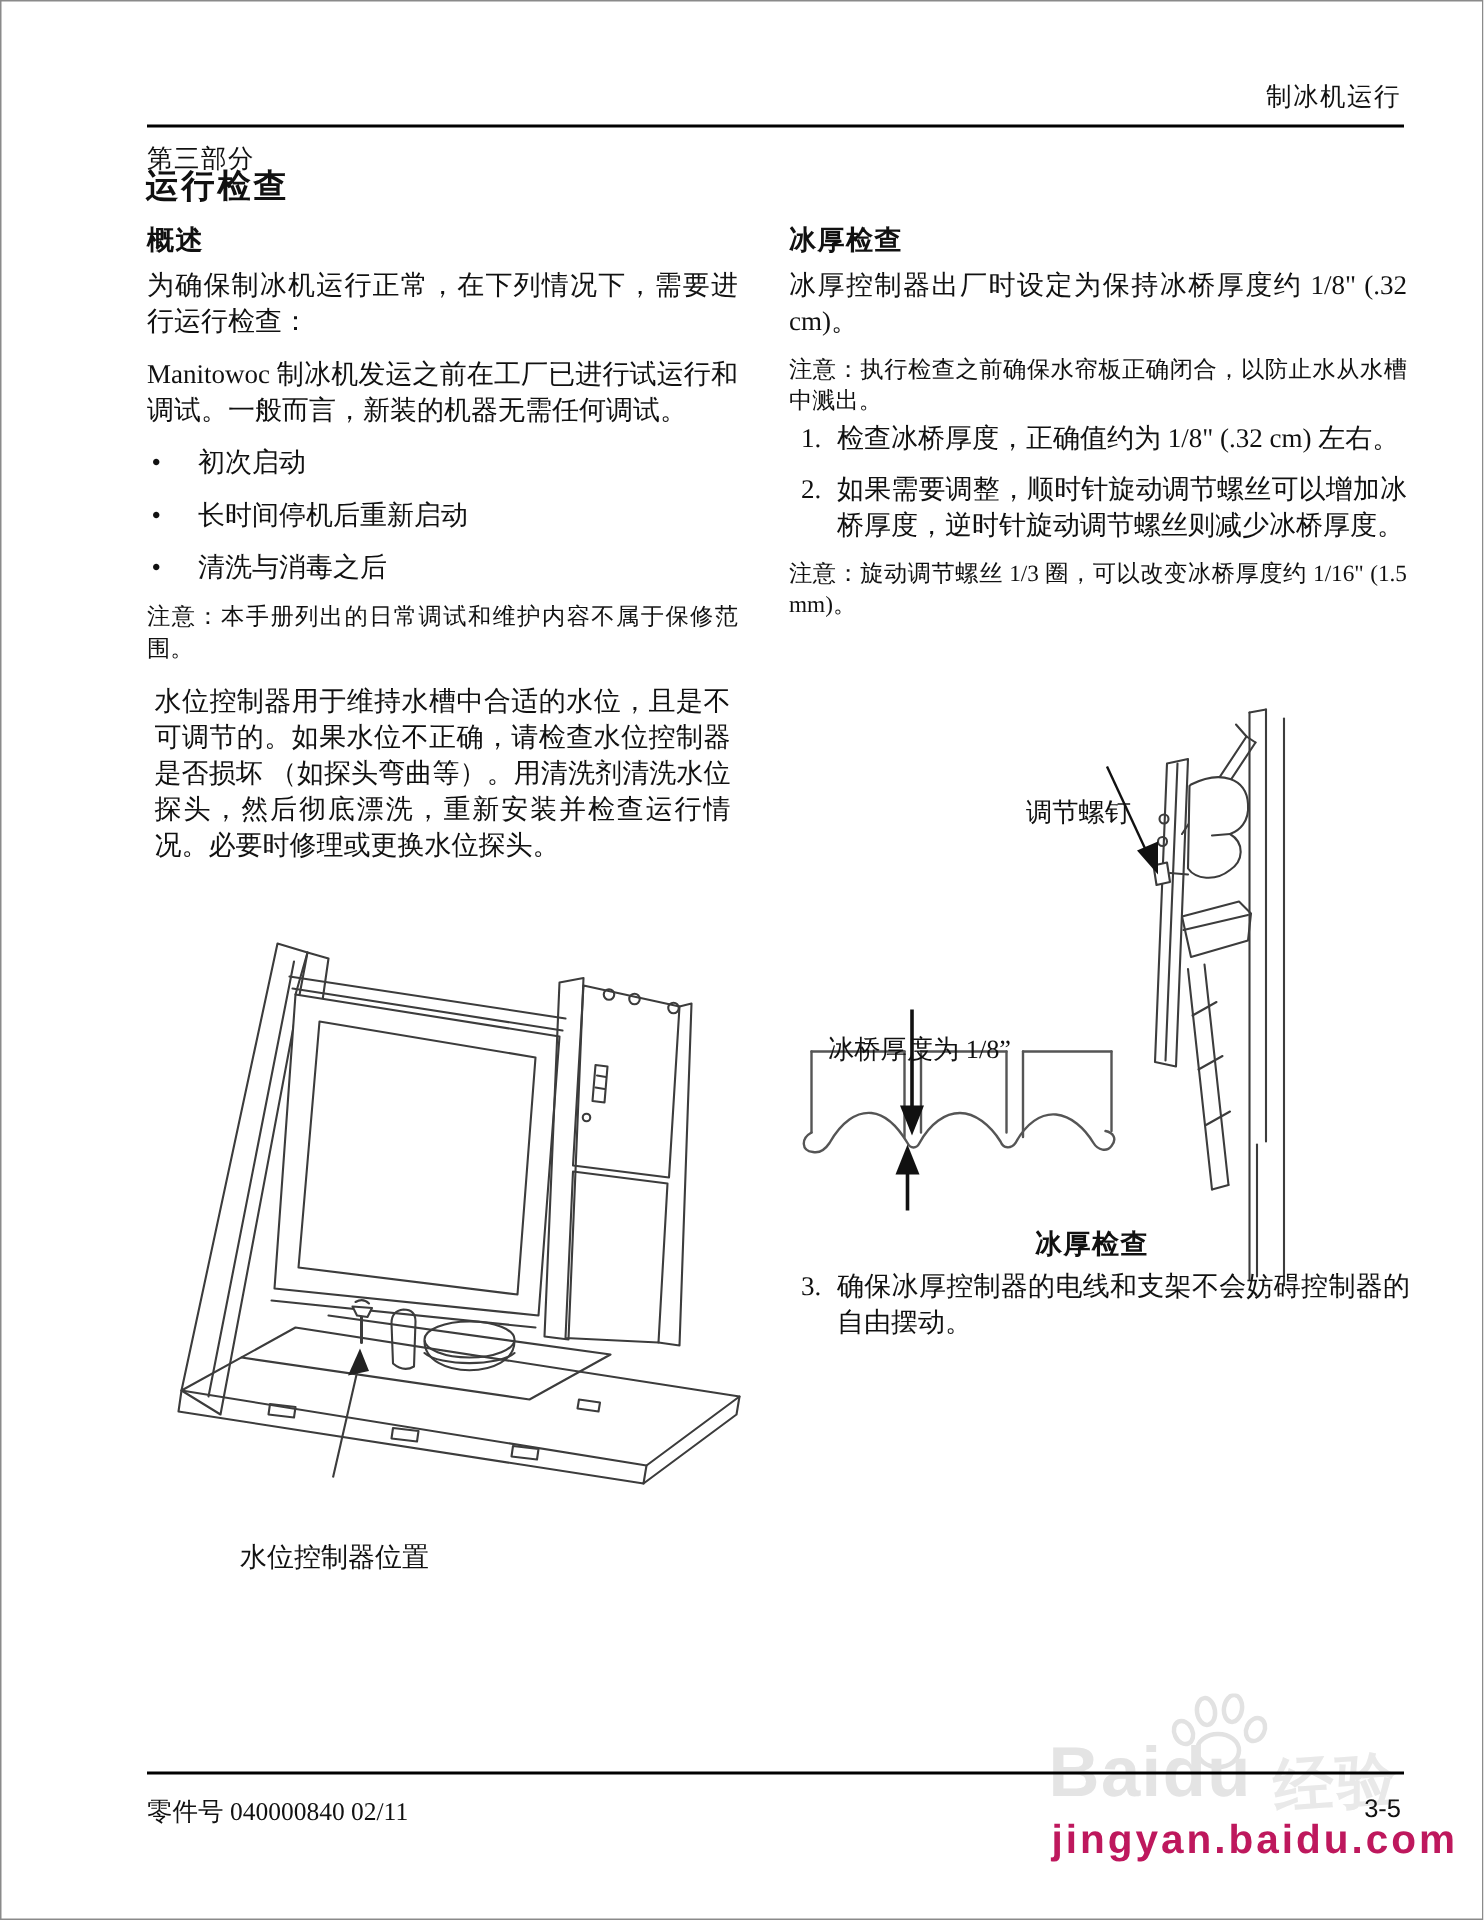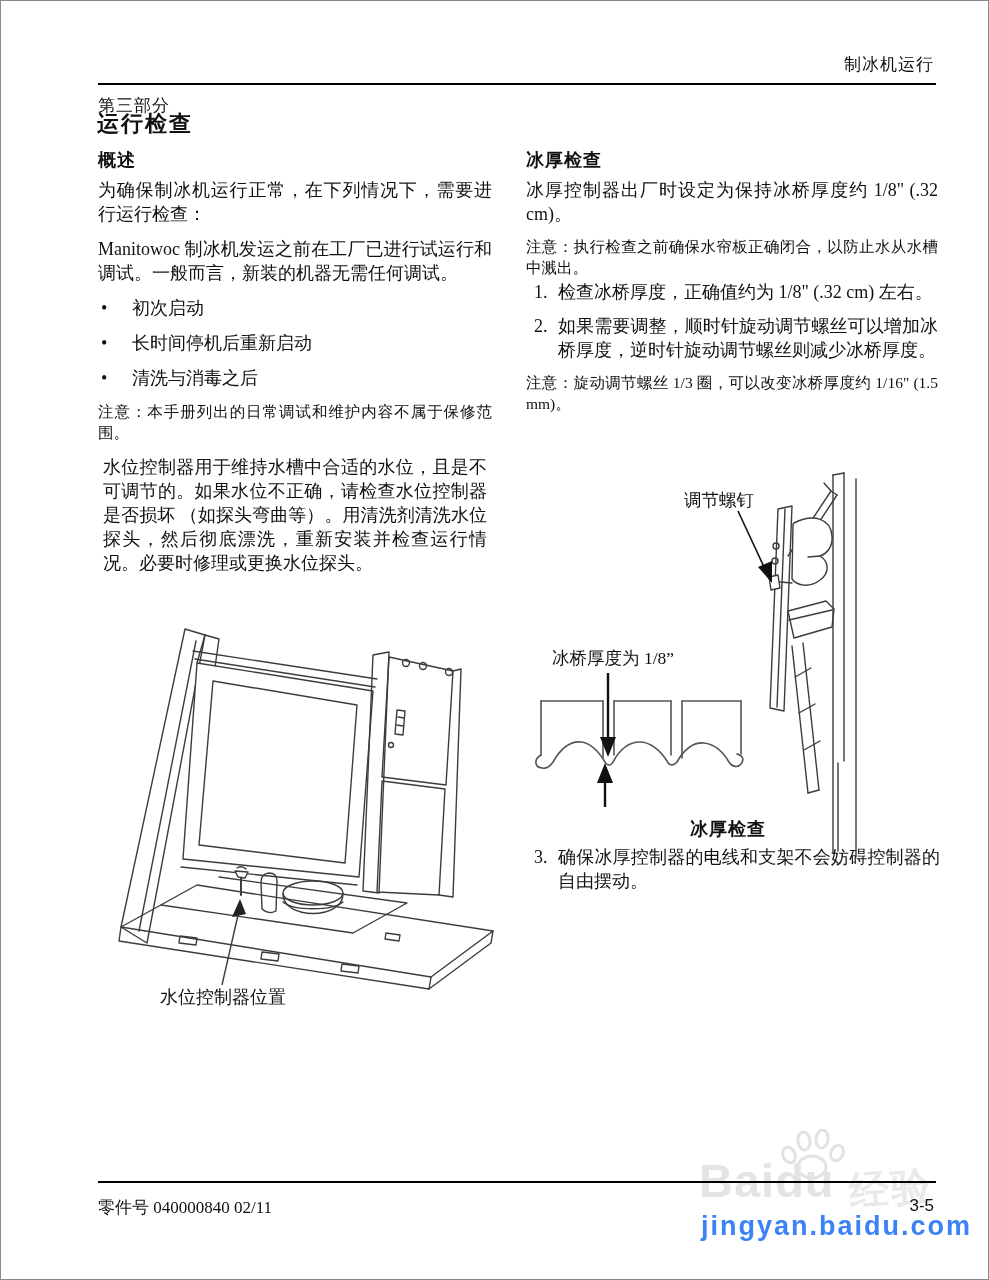--- a/index.html
+++ b/index.html
@@ -18,28 +18,28 @@
   .col-right{left:525px;width:412px;}
   h3.sec{font-size:18px;font-weight:bold;margin:0 0 6px 0;line-height:23px;letter-spacing:1px;}
   p.body{font-size:18px;line-height:24px;margin:0 0 11px 0;text-align:justify;}
   p.note{font-size:15.5px;line-height:21px;margin:0 0 12px 0;text-align:justify;}
   ul.blist{list-style:none;margin:2px 0 8px 0;padding:0;}
   ul.blist li{display:flex;margin:0 0 11px 0;font-size:18px;line-height:24px;}
   ul.blist .bullet{width:14px;margin-left:3px;margin-right:17px;}
   .step{display:flex;font-size:18px;line-height:24px;margin:0 0 10px 0;}
   .step .num{width:24px;flex:none;margin-left:8px;}
   .step .stxt{flex:1;text-align:justify;}
-  .diag-label{font-size:17.5px;line-height:22px;}
+  .diag-label{font-size:17.5px;line-height:22px;margin-top:41px;}
   .caption{font-size:18px;font-weight:bold;letter-spacing:1px;}
   .ftr{font-size:17px;}
   svg{display:block;}
   .wm{color:#e4e4e4;font-family:"Liberation Sans","DejaVu Sans",sans-serif;font-weight:bold;}
   .wm-big{font-size:47px;letter-spacing:1px;}
   .wm-cn{font-size:40px;letter-spacing:2px;color:#e9e9e9;}
-  .wm-small{font-size:27px;letter-spacing:2px;color:#3b82f6;}
+  .wm-small{font-size:27px;letter-spacing:2px;color:#be185d;}
 </style>
 </head>
 <body>
 
 <div class="page">
 
   <div class="abs" style="left:698px;top:1128px;width:260px;height:120px;z-index:0;">
     <svg class="abs" style="left:78px;top:0px;" width="70" height="52" viewBox="0 0 70 52">
       <g stroke="#e2e2e2" stroke-width="3" fill="none">
         <ellipse cx="35" cy="38" rx="14" ry="11"></ellipse>

